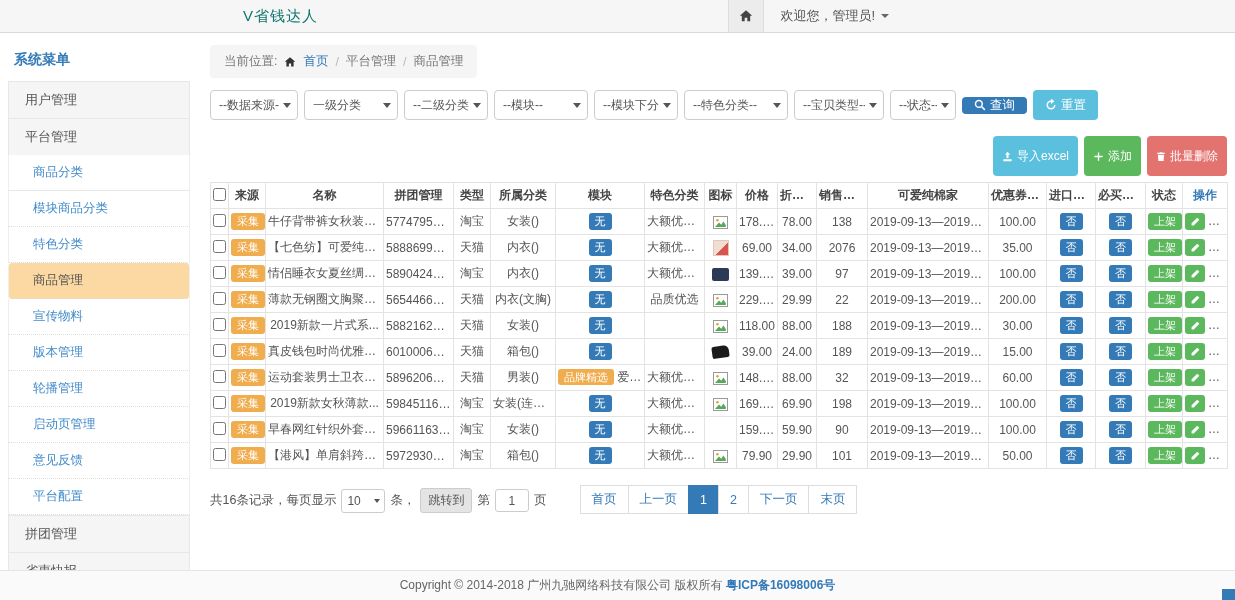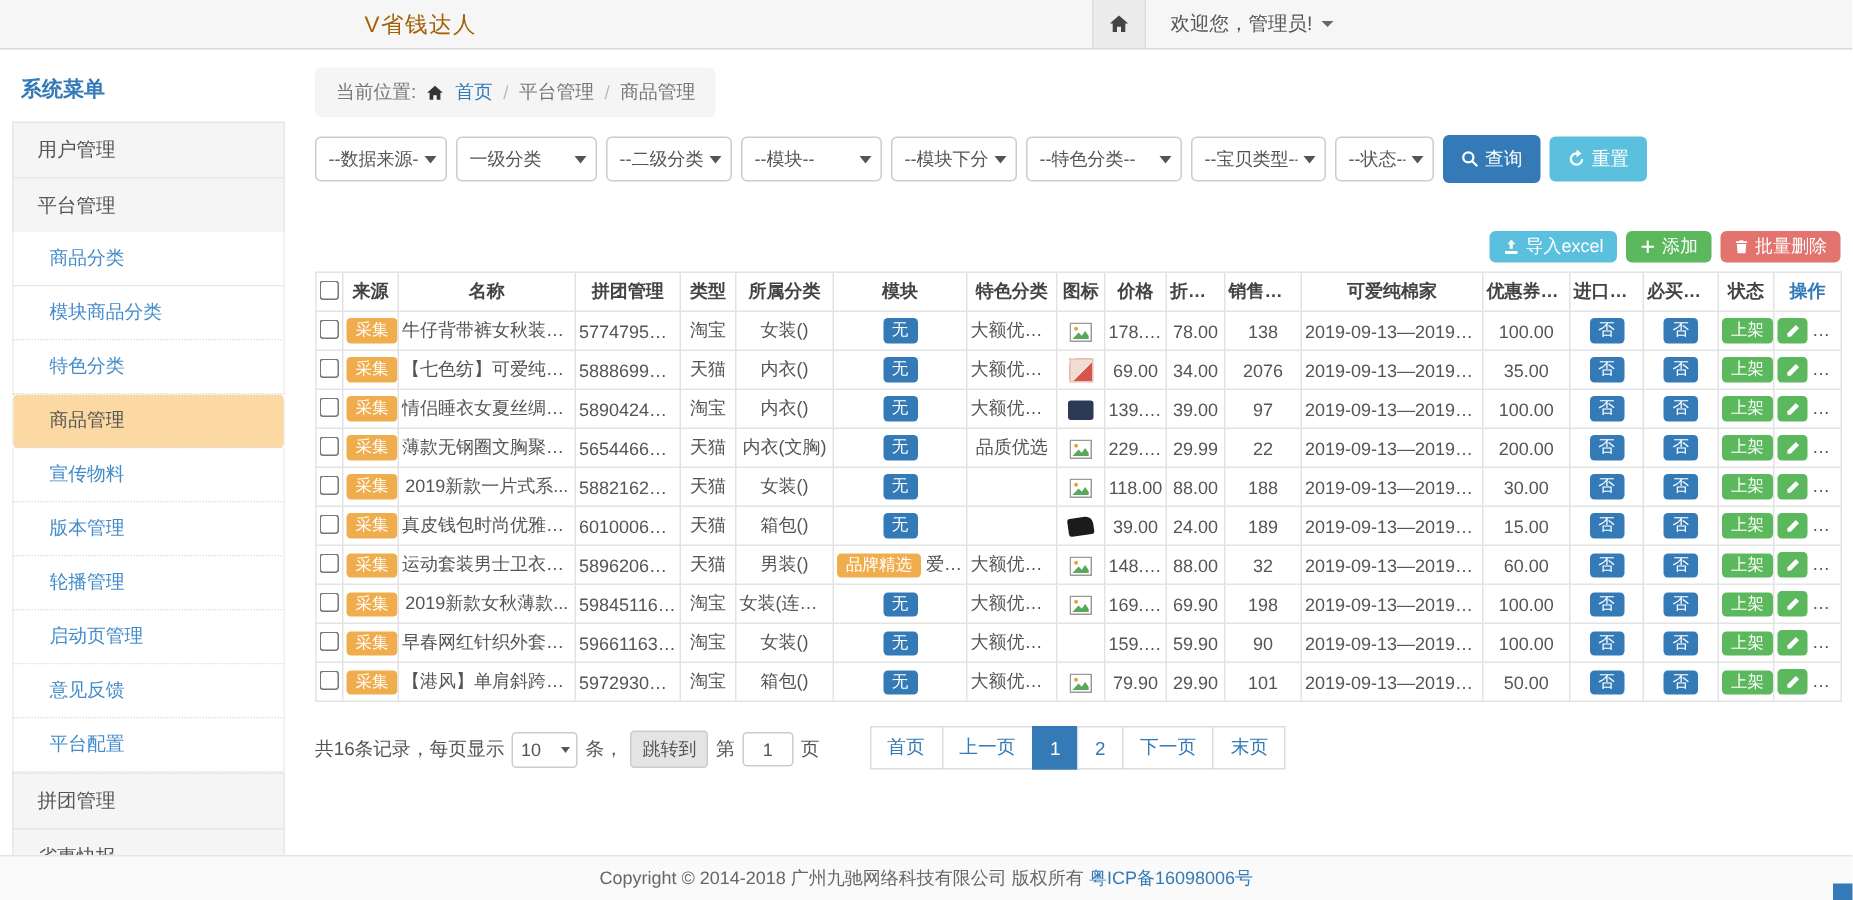--- a/index.html
+++ b/index.html
@@ -2,21 +2,21 @@
 <html style="--primary: #337ab7; --info: #5bc0de; --success: #5cb85c; --danger: #d9534f; --danger-soft: #e2736e; --warning: #f0ad4e; --active-bg: #fcd9a2; --link: #428bca;"><head>
 <meta charset="utf-8">
 <style>
   * { box-sizing: border-box; margin: 0; padding: 0; }
   html,body { width:1235px; height:600px; overflow:hidden;
     font-family:"Liberation Sans","DejaVu Sans",sans-serif; background:#fff; color:#555; }
 
   
   .topbar { height:33px; background:#f6f6f6; border-bottom:1px solid #d9d9d9;
     display:flex; align-items:center; position:relative; }
-  .app-title { margin-left:243px; font-size:15px; color:#a16207; letter-spacing:1px; }
+  .app-title { margin-left:243px; font-size:15px; color:#0f766e; letter-spacing:1px; }
   .topbar-right { position:absolute; right:330px; top:0; height:32px; display:flex; align-items:stretch; }
   .home-box { width:36px; display:flex; align-items:center; justify-content:center;
     background:#ececec; border-left:1px solid #ddd; border-right:1px solid #ddd; cursor:pointer; }
   .welcome { display:flex; align-items:center; gap:6px; padding:0 16px; font-size:13px; color:#555; cursor:pointer; }
   .caret-down { width:0; height:0; border-left:4px solid transparent; border-right:4px solid transparent;
     border-top:4px solid #666; display:inline-block; }
 
   
   .page-body { display:flex; height:537px; }
   .sidebar { width:182px; margin-left:8px; padding-top:10px; flex:none; }
@@ -44,26 +44,26 @@
   .selwrap select { width:100%; height:30px; border:1px solid #ccc; border-radius:4px;
     background:#fff; font-size:12px; color:#555; padding:0 18px 0 8px;
     -webkit-appearance:none; appearance:none; font-family:inherit; }
   .selwrap::after { content:""; position:absolute; right:7px; top:13px; width:0; height:0;
     border-left:4px solid transparent; border-right:4px solid transparent; border-top:5px solid #555;
     pointer-events:none; }
   .txt-input { height:30px; border:1px solid #ccc; border-radius:4px; padding:0 8px;
     font-size:12px; color:#555; font-family:inherit; }
   .btn { display:inline-flex; align-items:center; gap:4px; border:none; border-radius:4px;
     color:#fff; font-size:12.5px; cursor:pointer; font-family:inherit; }
-  .btn-search { background:var(--primary); height:32px; padding:0 12px; }
+  .btn-search { background:var(--primary); height:17px; padding:0 12px; }
   .btn-reset  { background:var(--info); height:30px; padding:0 12px; }
 
   
   .toolbar { display:flex; justify-content:flex-end; gap:6px; margin:16px 0 6px 0; }
-  .btn-sm { height:21px; padding:0 9px; font-size:12px;margin-top:16px; }
+  .btn-sm { height:40px; padding:0 9px; font-size:12px; }
   .btn-import { background:var(--info); }
   .btn-add { background:var(--success); }
   .btn-batch-del { background:var(--danger-soft); }
 
   
   table.grid { width:100%; border-collapse:collapse; table-layout:fixed;padding-left:48px; }
   .grid th, .grid td { border:1px solid #e3e3e3; font-size:12px; text-align:center;
     padding:4px 2px; height:26px; overflow:hidden; white-space:nowrap; text-overflow:ellipsis; }
   .grid th { color:#444; font-weight:bold; background:#fff; }
   .grid th.op-col { color:var(--primary); }
@@ -98,21 +98,21 @@
   .pager { display:flex; justify-content:center; }
   .pager .pg { border:1px solid #ddd; background:#fff; color:var(--primary); font-size:12.5px;
     padding:5px 11px; margin-left:-1px; cursor:pointer; }
   .pager .pg:first-child { margin-left:0; }
   .pager .pg.active { background:var(--primary); color:#fff; border-color:var(--primary); }
 
   
   .footer { position:absolute; left:0; bottom:0; width:1235px; height:30px;
     background:#fafafa; border-top:1px solid #e5e5e5; display:flex; align-items:center;
     justify-content:center; font-size:12px; color:#666; }
-  .footer a { color:var(--primary); text-decoration:none; cursor:pointer; }
+  .footer a { color:var(--primary); text-decoration:none; cursor:pointer;font-weight:bold; }
   .back-top { position:absolute; right:0; bottom:0; width:13px; height:11px; background:var(--primary); cursor:pointer; }
 
   svg { display:block; }
 </style>
 </head>
 <body>
 
 <div class="topbar">
   <div class="app-title">V省钱达人</div>
   <div class="topbar-right">

